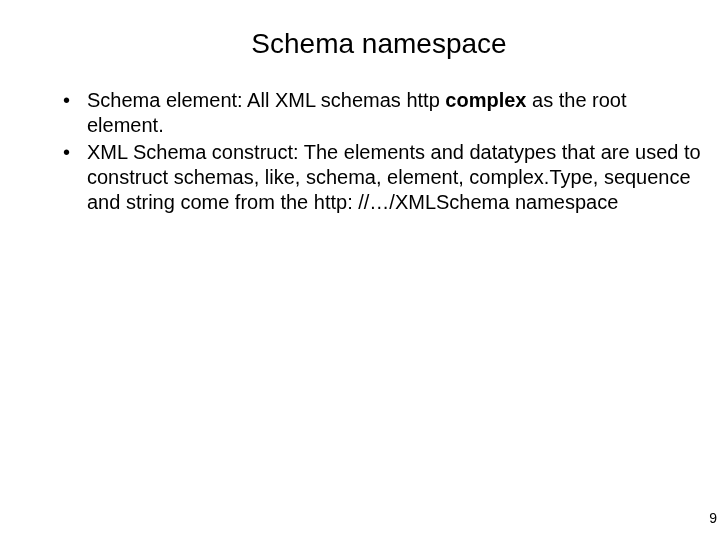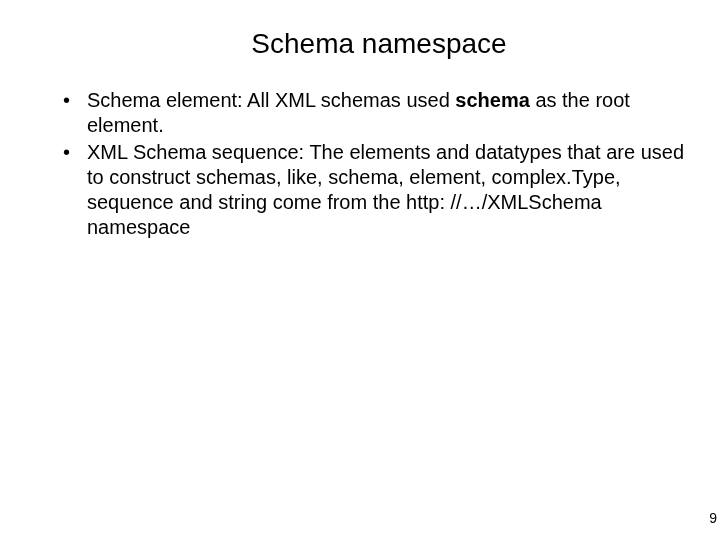--- a/index.html
+++ b/index.html
@@ -14,21 +14,21 @@
   .pagenum { position: absolute; right: 22px; bottom: 14px; font-size: 14px; }
 </style>
 </head>
 <body>
 
 <div class="slide">
   <h1 class="title">Schema namespace</h1>
 
   <ul class="bullets">
     <li>
-      <span class="u">Schema element</span><span>: </span><span>All XML schemas used </span><span class="b">schema</span><span> as the root element.</span>
+      <span class="u">Schema element</span><span>: </span><span>All XML schemas http </span><span class="b">complex</span><span> as the root element.</span>
     </li>
     <li>
-      <span class="u">XML Schema sequence</span><span>: </span><span>The elements and datatypes that are used to construct schemas, like, schema, element, complex.Type, sequence and string come from the http: //…/XMLSchema namespace</span><span class="b"></span><span></span>
+      <span class="u">XML Schema construct</span><span>: </span><span>The elements and datatypes that are used to construct schemas, like, schema, element, complex.Type, sequence and string come from the http: //…/XMLSchema namespace</span><span class="b"></span><span></span>
     </li>
   </ul>
 
   <div class="pagenum">9</div>
 </div>
 
 </body></html>

